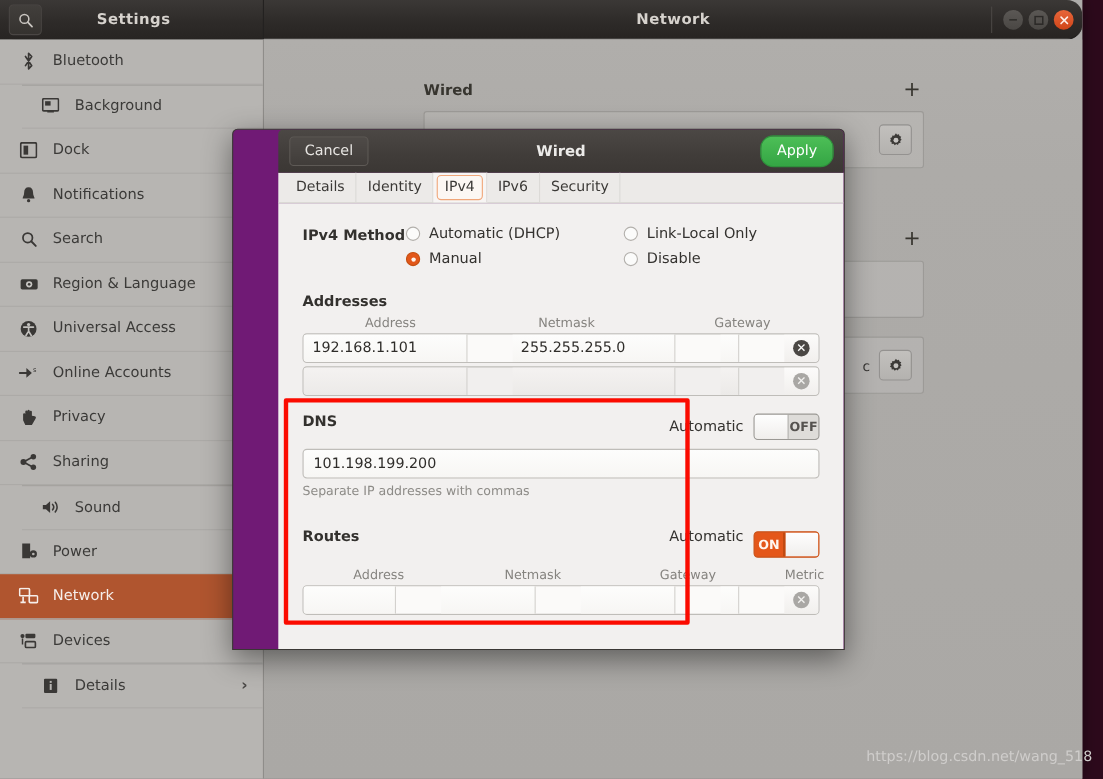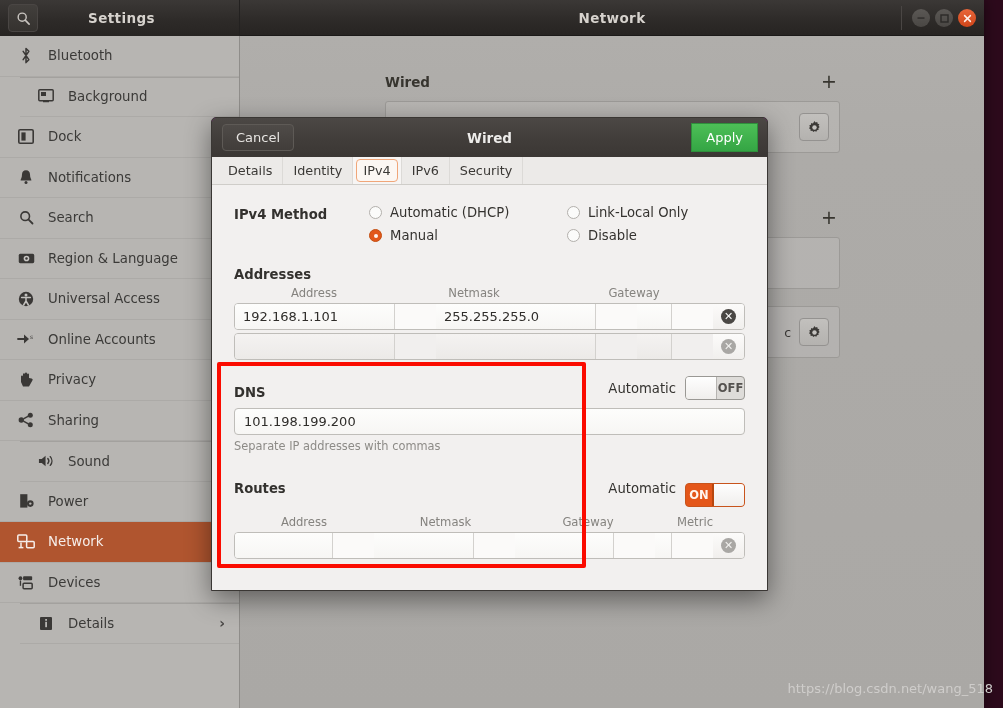--- a/index.html
+++ b/index.html
@@ -25,20 +25,21 @@
     box-shadow: 0 0 14px rgba(0,0,0,.55);
     overflow: hidden;
   }
 
   
   #titlebar {
     position: absolute; left: 0; top: 0;
     width: 984px; height: 36px;
     background: linear-gradient(180deg,#3b3836 0%,#2e2b29 55%,#272422 100%);
     border-bottom: 1px solid #1c1a19;
+    border-radius: 14px;
   }
   #titlebar .tb-left {
     position: absolute; left: 0; top: 0;
     width: 240px; height: 36px;
     background: linear-gradient(180deg,#3b3836 0%,#2e2b29 55%,#272422 100%);
     border-right: 1px solid #232120;
     display: flex; align-items: center;
   }
   .search-btn {
     width: 30px; height: 28px; margin-left: 8px;
@@ -141,20 +142,21 @@
   
   #dialog {
     position: absolute;
     left: 211px; top: 117px;
     width: 557px; height: 474px;
     background: #701a75;
     border: 1px solid #3a3734;
     border-radius: 5px 5px 0 0;
     box-shadow: 0 8px 26px rgba(0,0,0,.45);
     overflow: hidden;
+    padding-left: 41px;
   }
   #dlg-header {
     height: 39px;
     background: linear-gradient(180deg,#4c4845 0%,#413d3a 55%,#3b3734 100%);
     position: relative;
     display: flex; align-items: center;
     border-radius: 4px 4px 0 0;
   }
   .dlg-title {
     position: absolute; left: 0; right: 0; text-align: center;
@@ -163,21 +165,21 @@
   .cancel-btn {
     margin-left: 10px; z-index: 2;
     padding: 5px 13px;
     border: 1px solid #5e5a56; border-radius: 4px;
     background: linear-gradient(180deg,#4f4b48,#413d3a);
     color: #e7e5e2; font-size: 13px;
   }
   .apply-btn {
     position: absolute; right: 9px; z-index: 2;
     padding: 6px 14px;
-    border: 1px solid #2f8f3c; border-radius: 0;
+    border: 1px solid #2f8f3c; border-radius: 12px;
     background: linear-gradient(180deg,#4dbf57,#34a544);
     color: #ffffff; font-size: 13px;
   }
 
   
   #dlg-tabs {
     height: 28px;
     background: #eceae8;
     border-bottom: 1px solid #cfcdc9;
     display: flex; align-items: stretch;
@@ -269,21 +271,21 @@
   }
   .xcircle {
     width: 15px; height: 15px; border-radius: 50%;
     background: #4a4744; color: #fbfbfa;
     font-size: 11px; line-height: 15px; text-align: center;
     font-family: "DejaVu Sans", sans-serif;
   }
   .xcircle.dim { background: #a9a7a4; color: #f2f1ef; }
 
   .dns-row {
-    display: flex; align-items: flex-end;
+    display: flex; align-items: flex-start;
     padding: 16px 22px 0 22px;
   }
   .auto-toggle-wrap { margin-left: auto; display: flex; align-items: center; gap: 9px; }
   .auto-lbl { font-size: 13.2px; color: #34322f; }
   .toggle {
     width: 60px; height: 24px;
     border: 1px solid #9a9894; border-radius: 4px;
     display: flex; overflow: hidden;
     background: #dedcd9;
   }

